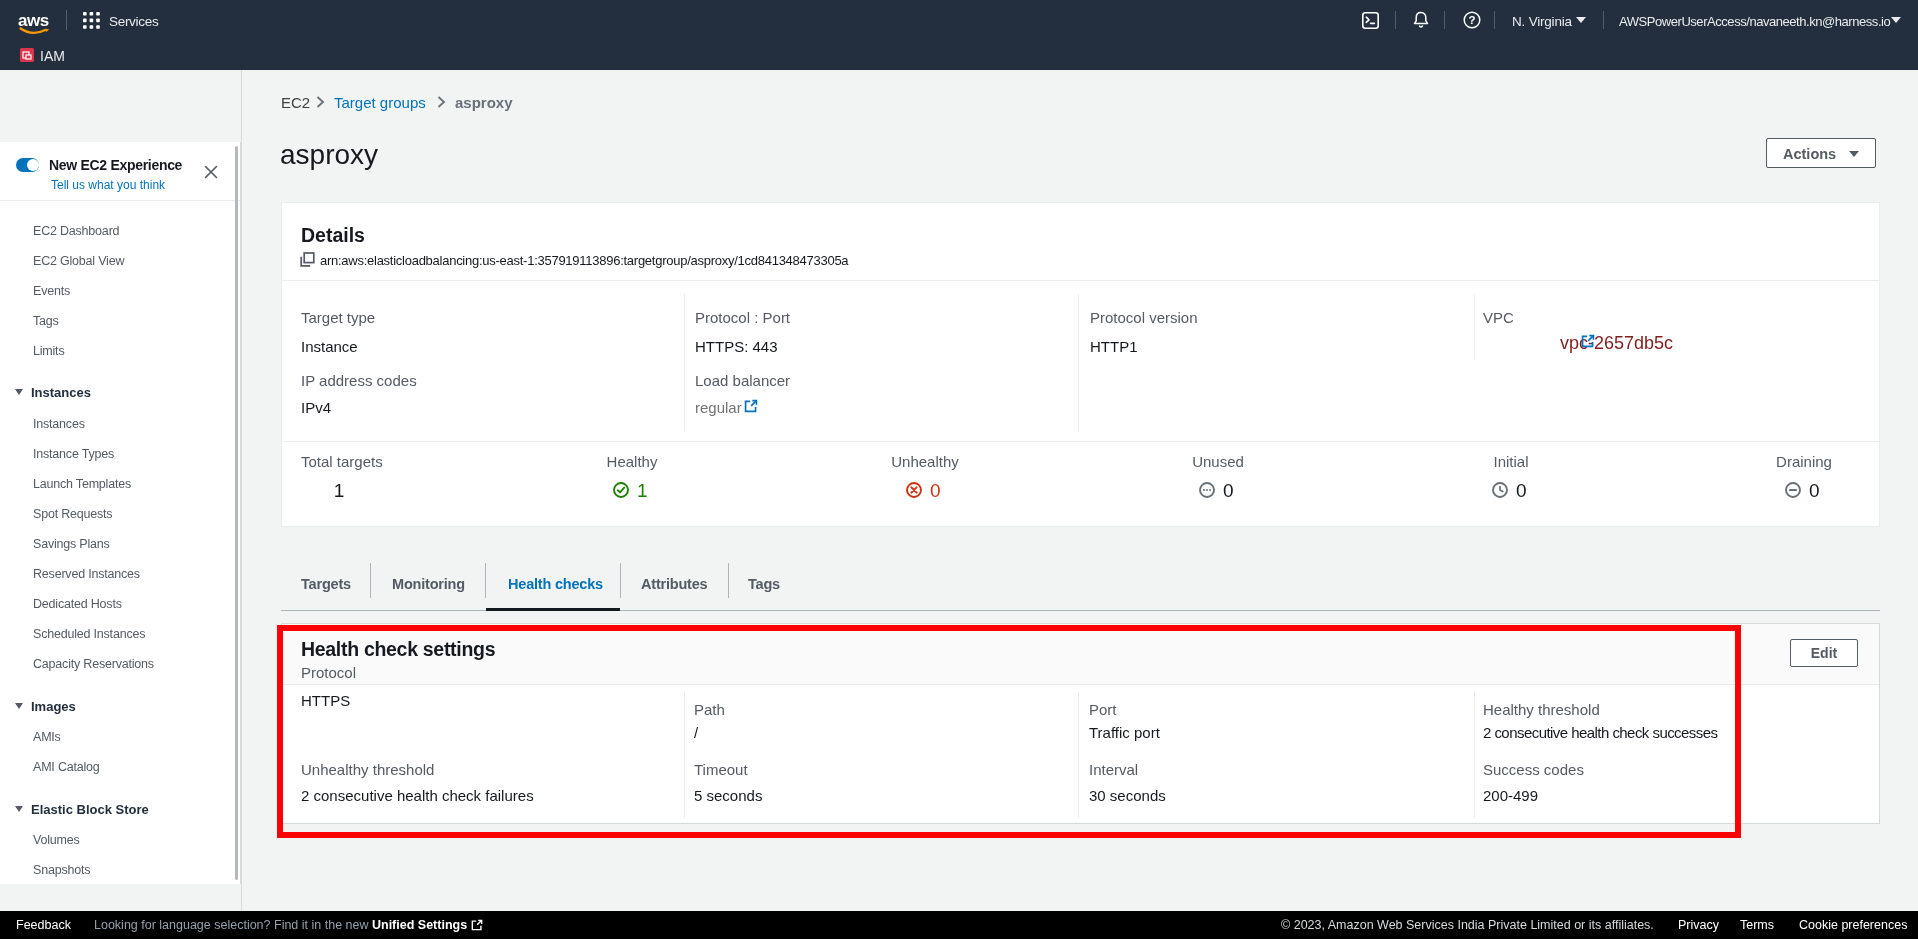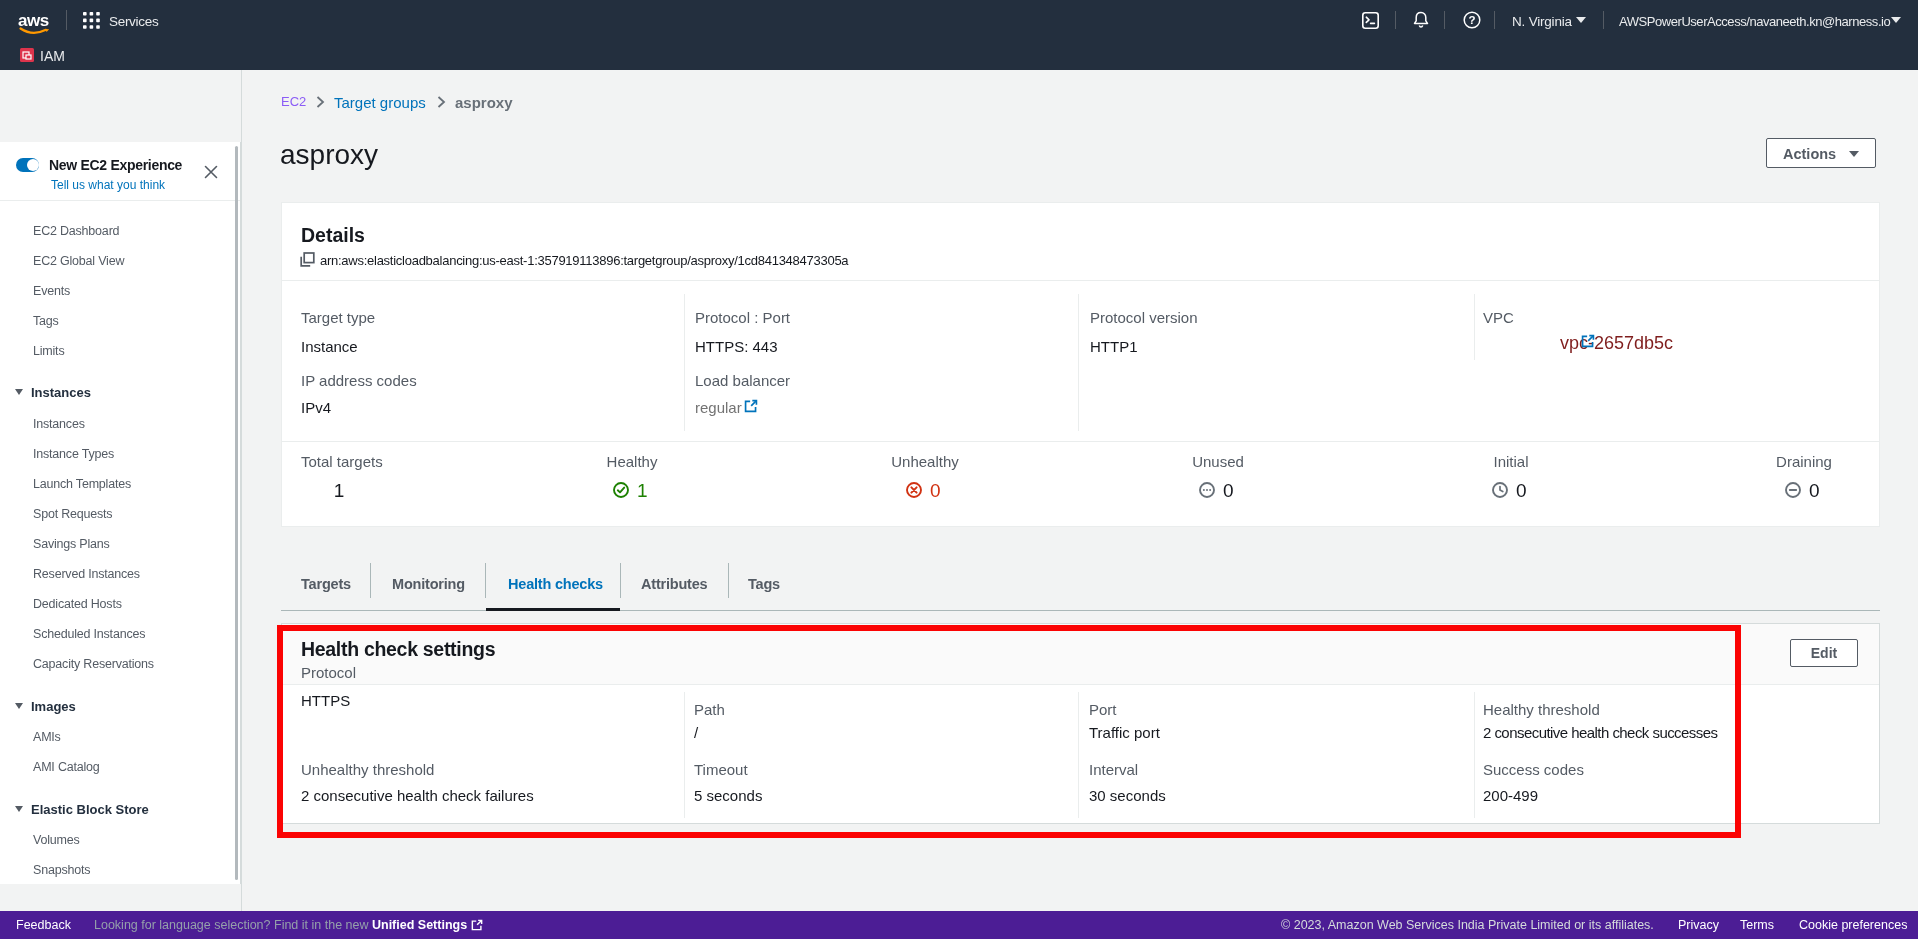--- a/index.html
+++ b/index.html
@@ -16,21 +16,21 @@
 #sidebar .item { position:absolute; left:33px; font-size:12.5px; letter-spacing:-0.2px; color:#545b64; white-space:nowrap; }
 #sidebar .hdr { position:absolute; left:31px; font-size:13px; font-weight:bold; color:#232f3e; white-space:nowrap; }
 #sidebar .tri { position:absolute; left:15px; width:0; height:0; border-left:4.5px solid transparent; border-right:4.5px solid transparent; border-top:6px solid #545b64; }
 
 .card { position:absolute; background:#fff; border:1px solid #eaeded; }
 .lbl { position:absolute; font-size:15px; color:#545b64; white-space:nowrap; }
 .val { position:absolute; font-size:15px; color:#16191f; white-space:nowrap; }
 .hline { position:absolute; height:1px; background:#eaeded; }
 .vline { position:absolute; width:1px; background:#eaeded; }
 
-#footer { position:absolute; left:0; top:911px; width:1918px; height:28px; background:#4c1d95; font-size:12.5px; }
+#footer { position:absolute; left:0; top:911px; width:1918px; height:28px; background:#000000; font-size:12.5px; }
 </style>
 </head>
 <body>
 
 <div id="topnav">
 
   <svg class="abs" style="left:17px;top:9px" width="44" height="26" viewBox="0 0 44 26">
     <text x="1" y="17" font-family="Liberation Sans" font-weight="bold" font-size="17" fill="#ffffff" letter-spacing="-0.5">aws</text>
     <path d="M3.5 19.5 Q 15.5 27.5 29 20.8" stroke="#ff9900" stroke-width="2.2" fill="none" stroke-linecap="round"></path>
     <path d="M29.6 23.1 l 2.5 -2.9 l -3.7 -0.3 z" fill="#ff9900"></path>
@@ -116,21 +116,21 @@
   <div class="item" style="top:588px">AMIs</div>
   <div class="item" style="top:618px">AMI Catalog</div>
   <div class="tri" style="top:664px"></div>
   <div class="hdr" style="top:660px">Elastic Block Store</div>
   <div class="item" style="top:691px">Volumes</div>
   <div class="item" style="top:721px">Snapshots</div>
 
   <div class="abs" style="left:235px;top:4px;width:3px;height:734px;border-radius:2px;background:#b3b9bd"></div>
 </div>
 
-<div class="abs" style="left:281px;top:94px;font-size:13px;color:#8b5cf6">EC2</div>
+<div class="abs" style="left:281px;top:94px;font-size:15px;color:#404040">EC2</div>
 <svg class="abs" style="left:315px;top:96px" width="10" height="12" viewBox="0 0 10 12">
     <path d="M2.5 1 L8 6 L2.5 11" stroke="#687078" stroke-width="1.8" fill="none"></path>
   </svg>
 <div class="abs" style="left:334px;top:94px;font-size:15px;color:#0073bb">Target groups</div>
 <svg class="abs" style="left:436px;top:96px" width="10" height="12" viewBox="0 0 10 12">
     <path d="M2.5 1 L8 6 L2.5 11" stroke="#687078" stroke-width="1.8" fill="none"></path>
   </svg>
 <div class="abs" style="left:455px;top:94px;font-size:15px;font-weight:bold;color:#687078">asproxy</div>
 <div class="abs" style="left:280px;top:139px;font-size:28px;color:#16191f">asproxy</div>
 <div class="abs" style="left:1766px;top:138px;width:110px;height:30px;background:#ffffff;border:1px solid #545b64;border-radius:2px">

